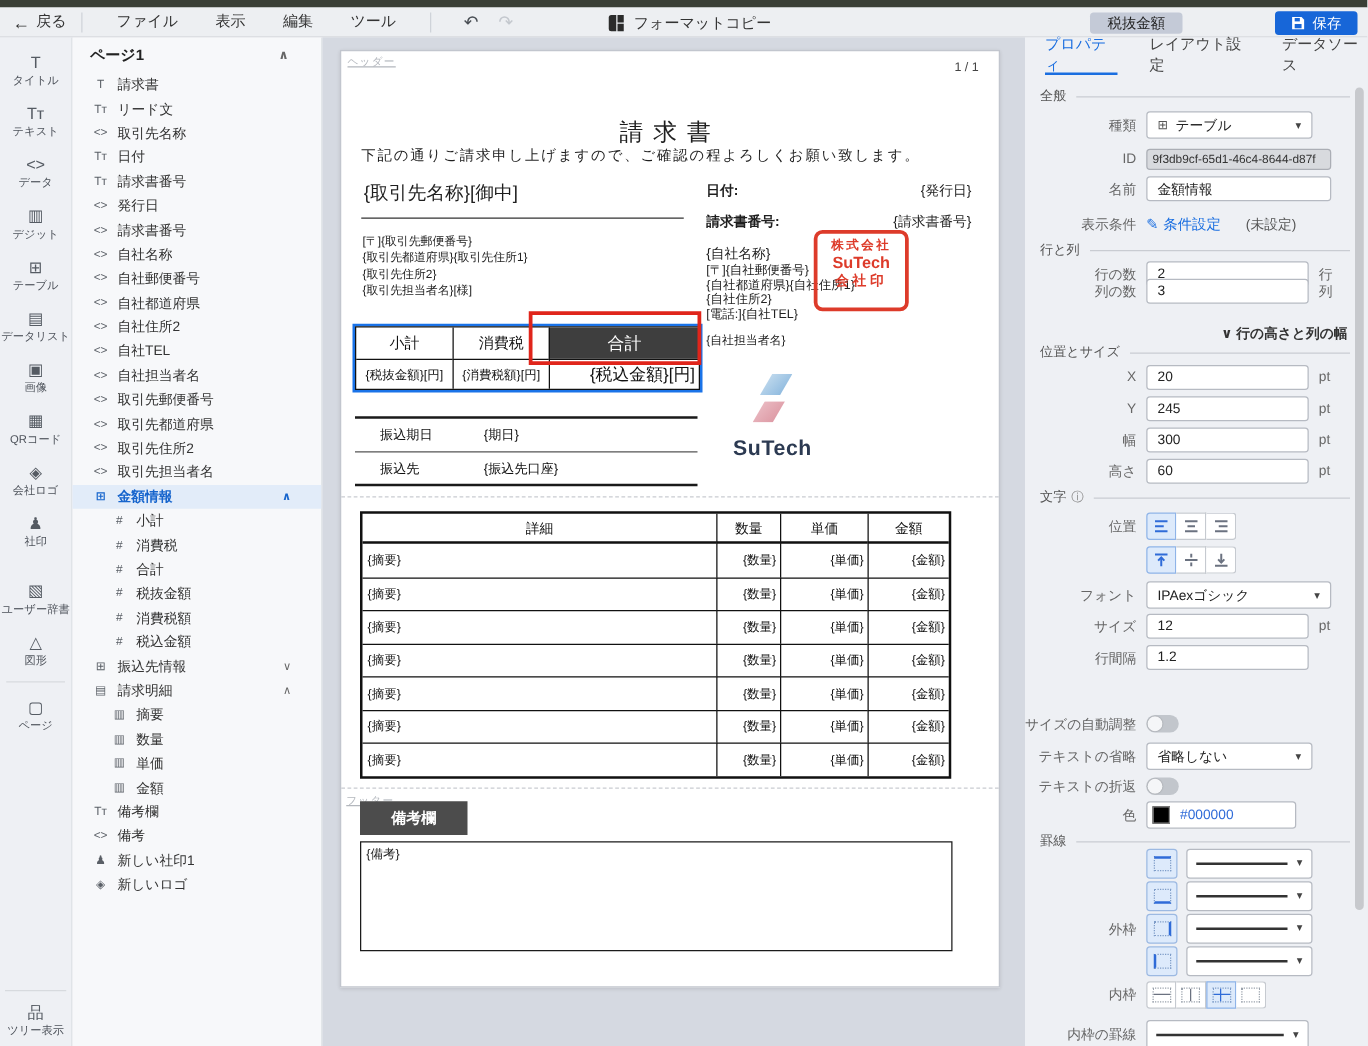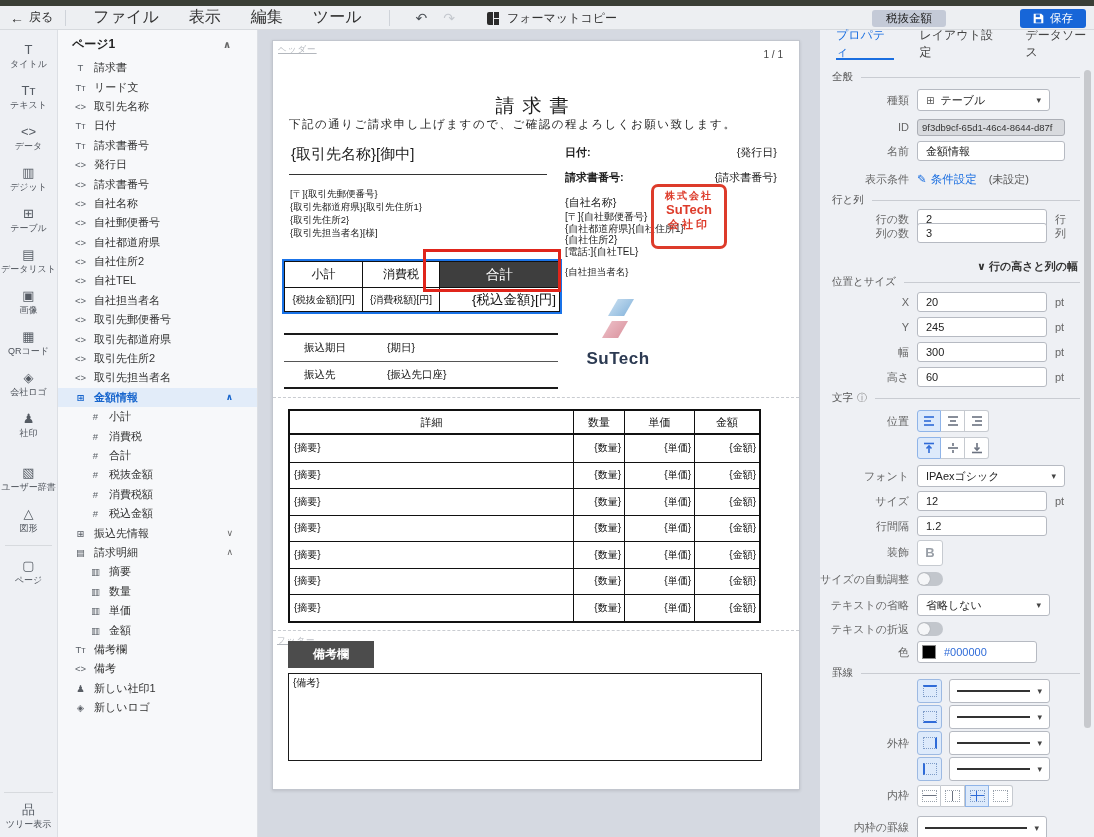--- a/index.html
+++ b/index.html
@@ -5,21 +5,21 @@
   * { margin:0; padding:0; box-sizing:border-box; }
   html,body { width:1094px; height:837px; overflow:hidden; }
   body { position:relative; background:#eceff3; font-family:"Liberation Sans","DejaVu Sans",sans-serif; color:#333; }
 
   
   #topstrip { position:absolute; left:0; top:0; width:1094px; height:6px; background:#3a3f36; }
   #toolbar { position:absolute; left:0; top:6px; width:1094px; height:24px; background:#edeff2; border-bottom:1px solid #d7dade; display:flex; align-items:center; }
   .tb-back { display:flex; align-items:center; gap:5px; margin-left:10px; font-size:12px; color:#333; }
   .tb-back .arr { font-size:14px; }
   .tb-sep { width:1px; height:16px; background:#cfd3d9; margin:0 12px; }
-  .tb-menu { font-size:16px; color:#333; padding:0 15px; }
+  .tb-menu { font-size:12px; color:#333; padding:0 15px; }
   .tb-undo { font-size:14px; color:#4a4f55; margin-left:14px; }
   .tb-redo { font-size:14px; color:#c4c8ce; margin-left:16px; }
   #fmtcopy { position:absolute; left:487px; top:0; height:24px; display:flex; align-items:center; gap:7px; font-size:12px; color:#333; }
   .fmt-icon { width:13px; height:13px; border-radius:2px; display:flex; gap:1px; }
   .fmt-icon .l { width:6px; height:13px; background:#2b2b2b; border-radius:2px 0 0 2px; }
   .fmt-icon .r { display:flex; flex-direction:column; gap:1px; }
   .fmt-icon .r i { width:5px; height:6px; background:#2b2b2b; }
   #btn-preview { position:absolute; right:148px; top:4px; height:17px; padding:0 14px; background:#c4cad7; border-radius:3px; font-size:11.5px; color:#222; display:flex; align-items:center; }
   #btn-save { position:absolute; right:8px; top:3px; height:19px; padding:0 13px; background:#1766d8; border-radius:3px; font-size:11.5px; color:#fff; display:flex; align-items:center; gap:6px; }
 
@@ -108,21 +108,21 @@
   .prow { position:absolute; left:0; width:100%; height:22px; display:flex; align-items:center; }
   .plabel { width:97px; text-align:right; color:#666; font-size:11px; flex:none; padding-right:8px; white-space:nowrap; }
   .pinput { height:20px; border:1px solid #b6bac2; border-radius:3px; background:#fff; font-size:11px; color:#222; padding:0 8px; display:flex; align-items:center; }
   .pinput.num { width:130px; }
   .pinput.wide { width:148px; }
   .pselect { height:22px; border:1px solid #b6bac2; border-radius:3px; background:#fff; font-size:11px; color:#222; padding:0 8px; display:flex; align-items:center; }
   .pselect .dd { margin-left:auto; font-size:9px; color:#444; }
   .idbox { width:148px; height:17px; background:#d8dade; border:1px solid #abaeb5; border-radius:3px; font-size:9.5px; color:#333; padding:0 4px; display:flex; align-items:center; overflow:hidden; white-space:nowrap; }
   .unit { margin-left:8px; font-size:11px; color:#666; }
   .linkblue { color:#1a6ee0; font-size:11.5px; display:flex; align-items:center; gap:4px; }
-  .hintgray { color:#555; font-size:11px; margin-left:12px; }
+  .hintgray { color:#555; font-size:11px; margin-left:20px; }
   .rclink { position:absolute; right:16px; font-size:11px; font-weight:bold; color:#333; }
   .abtn-group { display:flex; }
   .abtn { width:24px; height:22px; border:1px solid #c6cad0; border-left-width:0; background:#fff; display:flex; align-items:center; justify-content:center; }
   .abtn:first-child { border-left-width:1px; border-radius:3px 0 0 3px; }
   .abtn:last-child { border-radius:0 3px 3px 0; }
   .abtn.active { background:#ddeafb; border-color:#8fb4e8; border-left-width:1px; }
   .bbtn { width:26px; height:26px; border:1px solid #c6cad0; border-radius:3px; background:#fff; color:#9aa0a8; font-weight:bold; font-size:13px; display:flex; align-items:center; justify-content:center; }
   .toggle { width:26px; height:14px; border-radius:8px; background:#c2c6cc; position:relative; }
   .toggle::before { content:""; position:absolute; left:1px; top:1px; width:12px; height:12px; border-radius:50%; background:#f5f6f8; box-shadow:0 0 1px rgba(0,0,0,.4); }
   .colorbox { width:120px; height:22px; border:1px solid #b6bac2; border-radius:3px; background:#fff; display:flex; align-items:center; padding:8px 4px; gap:8px; }
@@ -662,24 +662,20 @@
   </div>
   <div class="prow" style="top:460px">
     <span class="plabel">サイズ</span>
     <div class="pinput num">12</div>
     <span class="unit">pt</span>
   </div>
   <div class="prow" style="top:485px">
     <span class="plabel">行間隔</span>
     <div class="pinput num">1.2</div>
   </div>
-  <div class="prow" style="top:509px;height:27px">
-    <span class="plabel">装飾</span>
-    <div class="bbtn">B</div>
-  </div>
   <div class="prow" style="top:540px;height:18px">
     <span class="plabel">サイズの自動調整</span>
     <div class="toggle"></div>
   </div>
   <div class="prow" style="top:563px;height:24px">
     <span class="plabel">テキストの省略</span>
     <div class="pselect" style="width:133px">
       <span>省略しない</span>
       <span class="dd">▾</span>
     </div>

